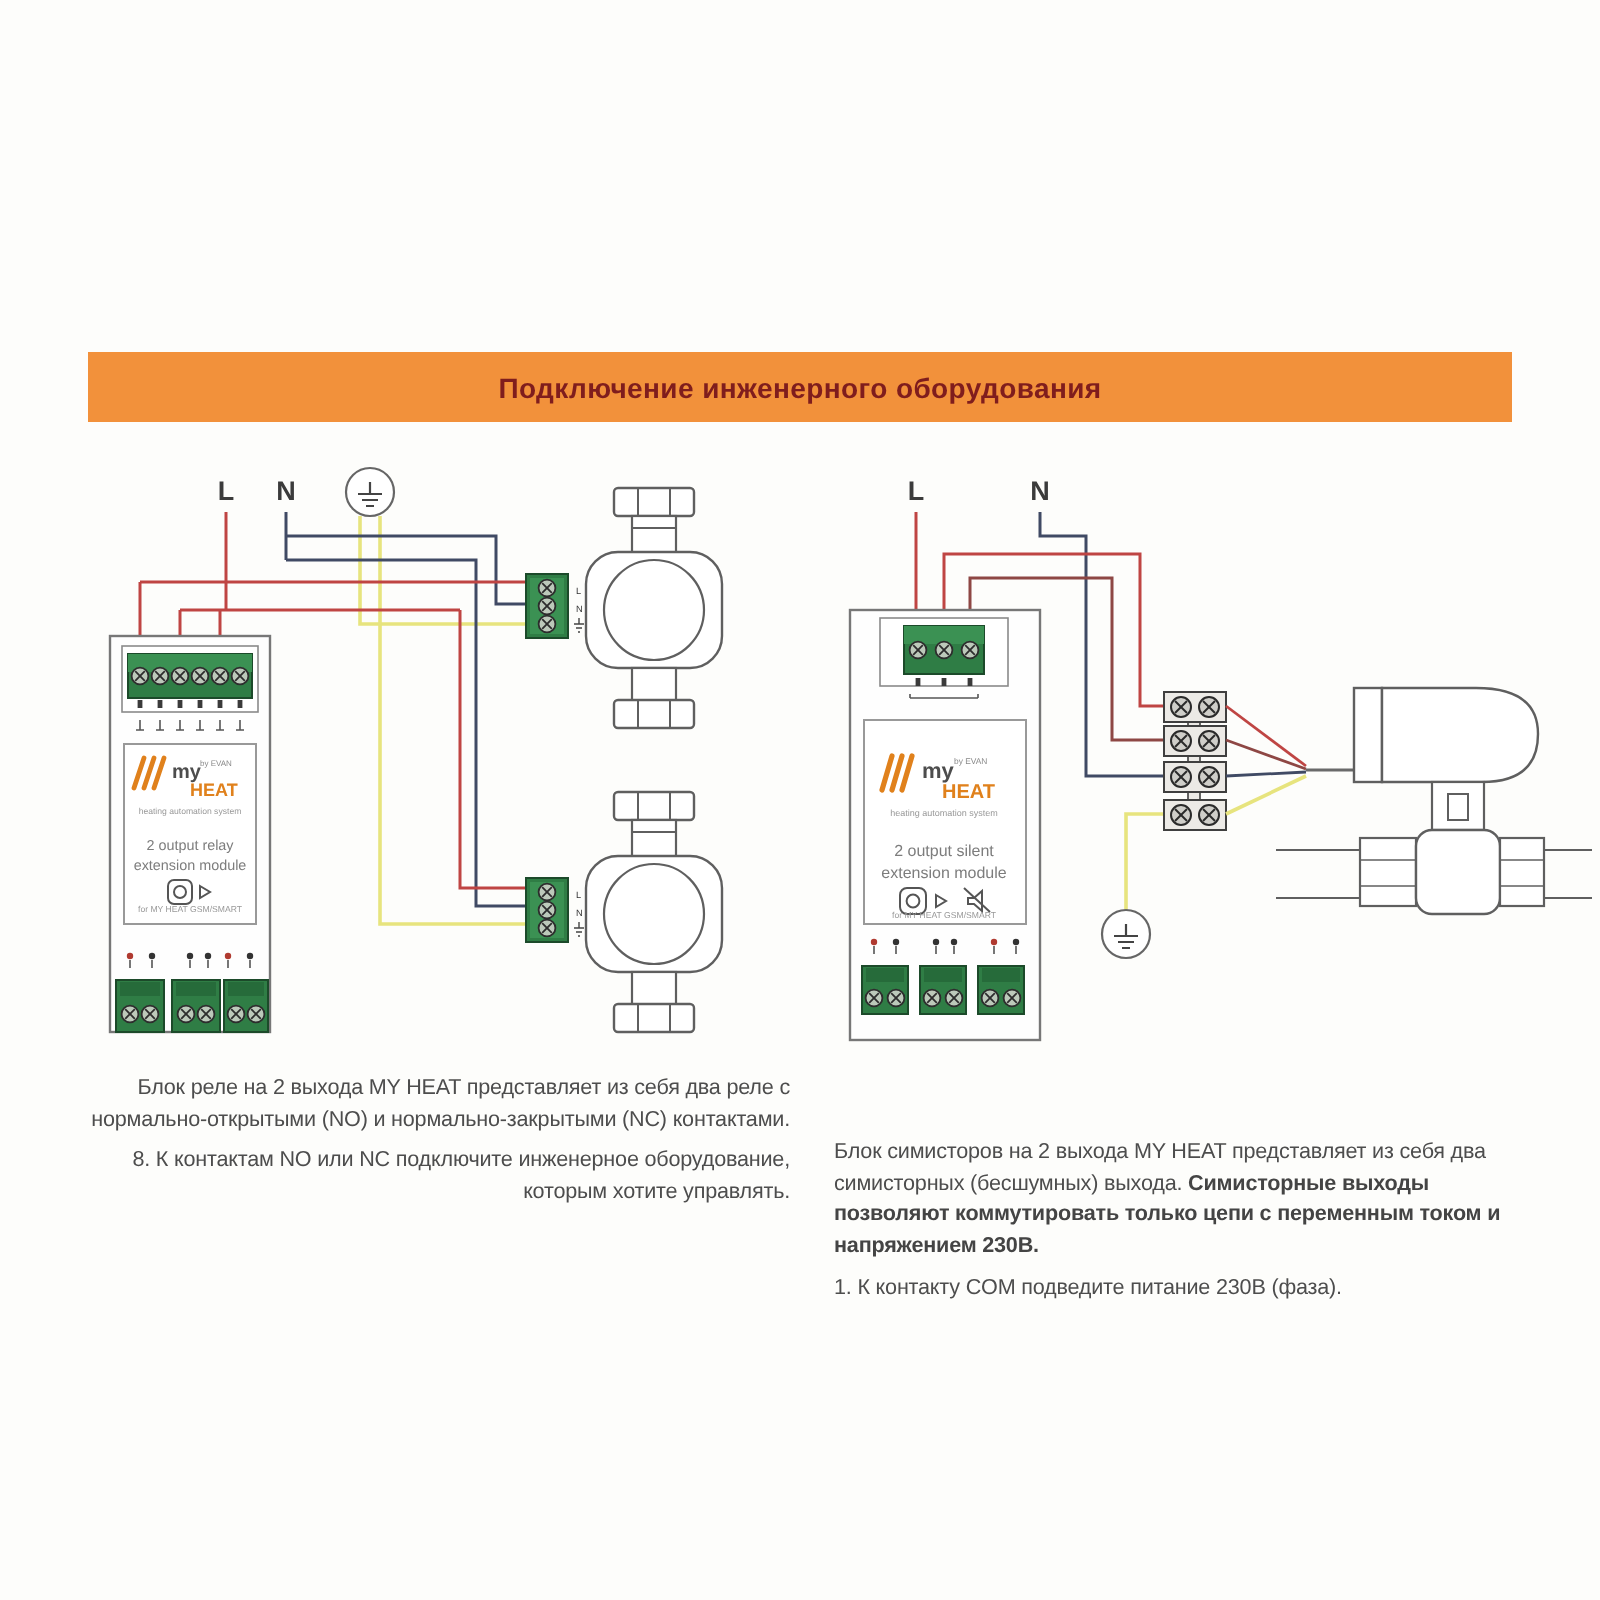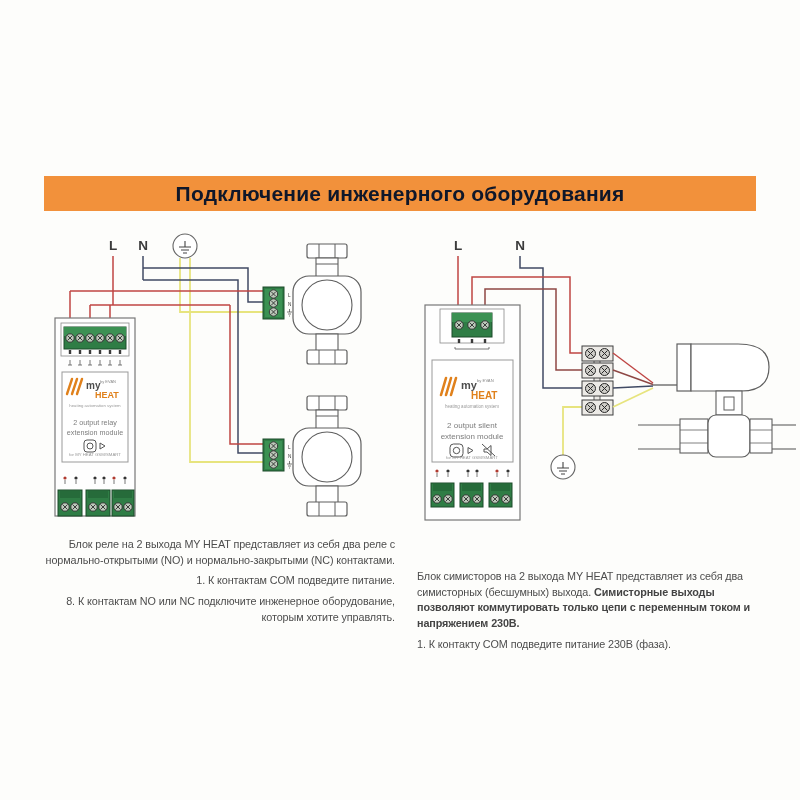--- a/index.html
+++ b/index.html
@@ -6,21 +6,21 @@
   body{
     width:800px;height:800px;position:relative;overflow:hidden;
     background:#fdfdfb;
     font-family:"Liberation Sans", sans-serif;
   }
   .banner{
     position:absolute;left:44px;top:176px;width:712px;height:35px;
     background:#F2913B;display:flex;align-items:center;justify-content:center;
   }
   .banner span{
-    color:#0f172a;font-size:21px;font-weight:600;letter-spacing:.2px;
+    color:#7f1d1d;font-size:14px;font-weight:600;letter-spacing:.2px;
   }
   .diagram-svg{position:absolute;left:0;top:0;width:800px;height:540px;}
   .txtcol{
     position:absolute;top:537px;color:#4d4d4d;font-size:10.8px;line-height:1.45;
     letter-spacing:-0.1px;
   }
   .txtcol.left{left:45px;width:350px;text-align:right;}
   .txtcol.right{left:417px;width:345px;margin-top:32px;}
   .txtcol p{margin:0 0 5px 0;}
   .txtcol b{font-weight:700;color:#444;}
@@ -308,20 +308,19 @@
         <rect x="750" y="419" width="22" height="34" stroke-width="1.1"></rect>
         <line x1="750" y1="430" x2="772" y2="430" stroke-width="0.8"></line>
         <line x1="750" y1="443" x2="772" y2="443" stroke-width="0.8"></line>
       </g>
     </g>
   </g>
 </svg>
 
 <div class="txtcol left">
   <p>Блок реле на 2 выхода MY HEAT представляет из себя два реле с нормально-открытыми (NO) и нормально-закрытыми (NC) контактами.</p>
-  <p>1. К контактам COM подведите питание.</p>
   <p>8. К контактам NO или NC подключите инженерное оборудование, которым хотите управлять.</p>
 </div>
 
 <div class="txtcol right">
   <p><span>Блок симисторов на 2 выхода MY HEAT представляет из себя два симисторных (бесшумных) выхода. </span><b>Симисторные выходы позволяют коммутировать только цепи с переменным током и напряжением 230В.</b></p>
   <p>1. К контакту COM подведите питание 230В (фаза).</p>
 </div>
 
 </body></html>

